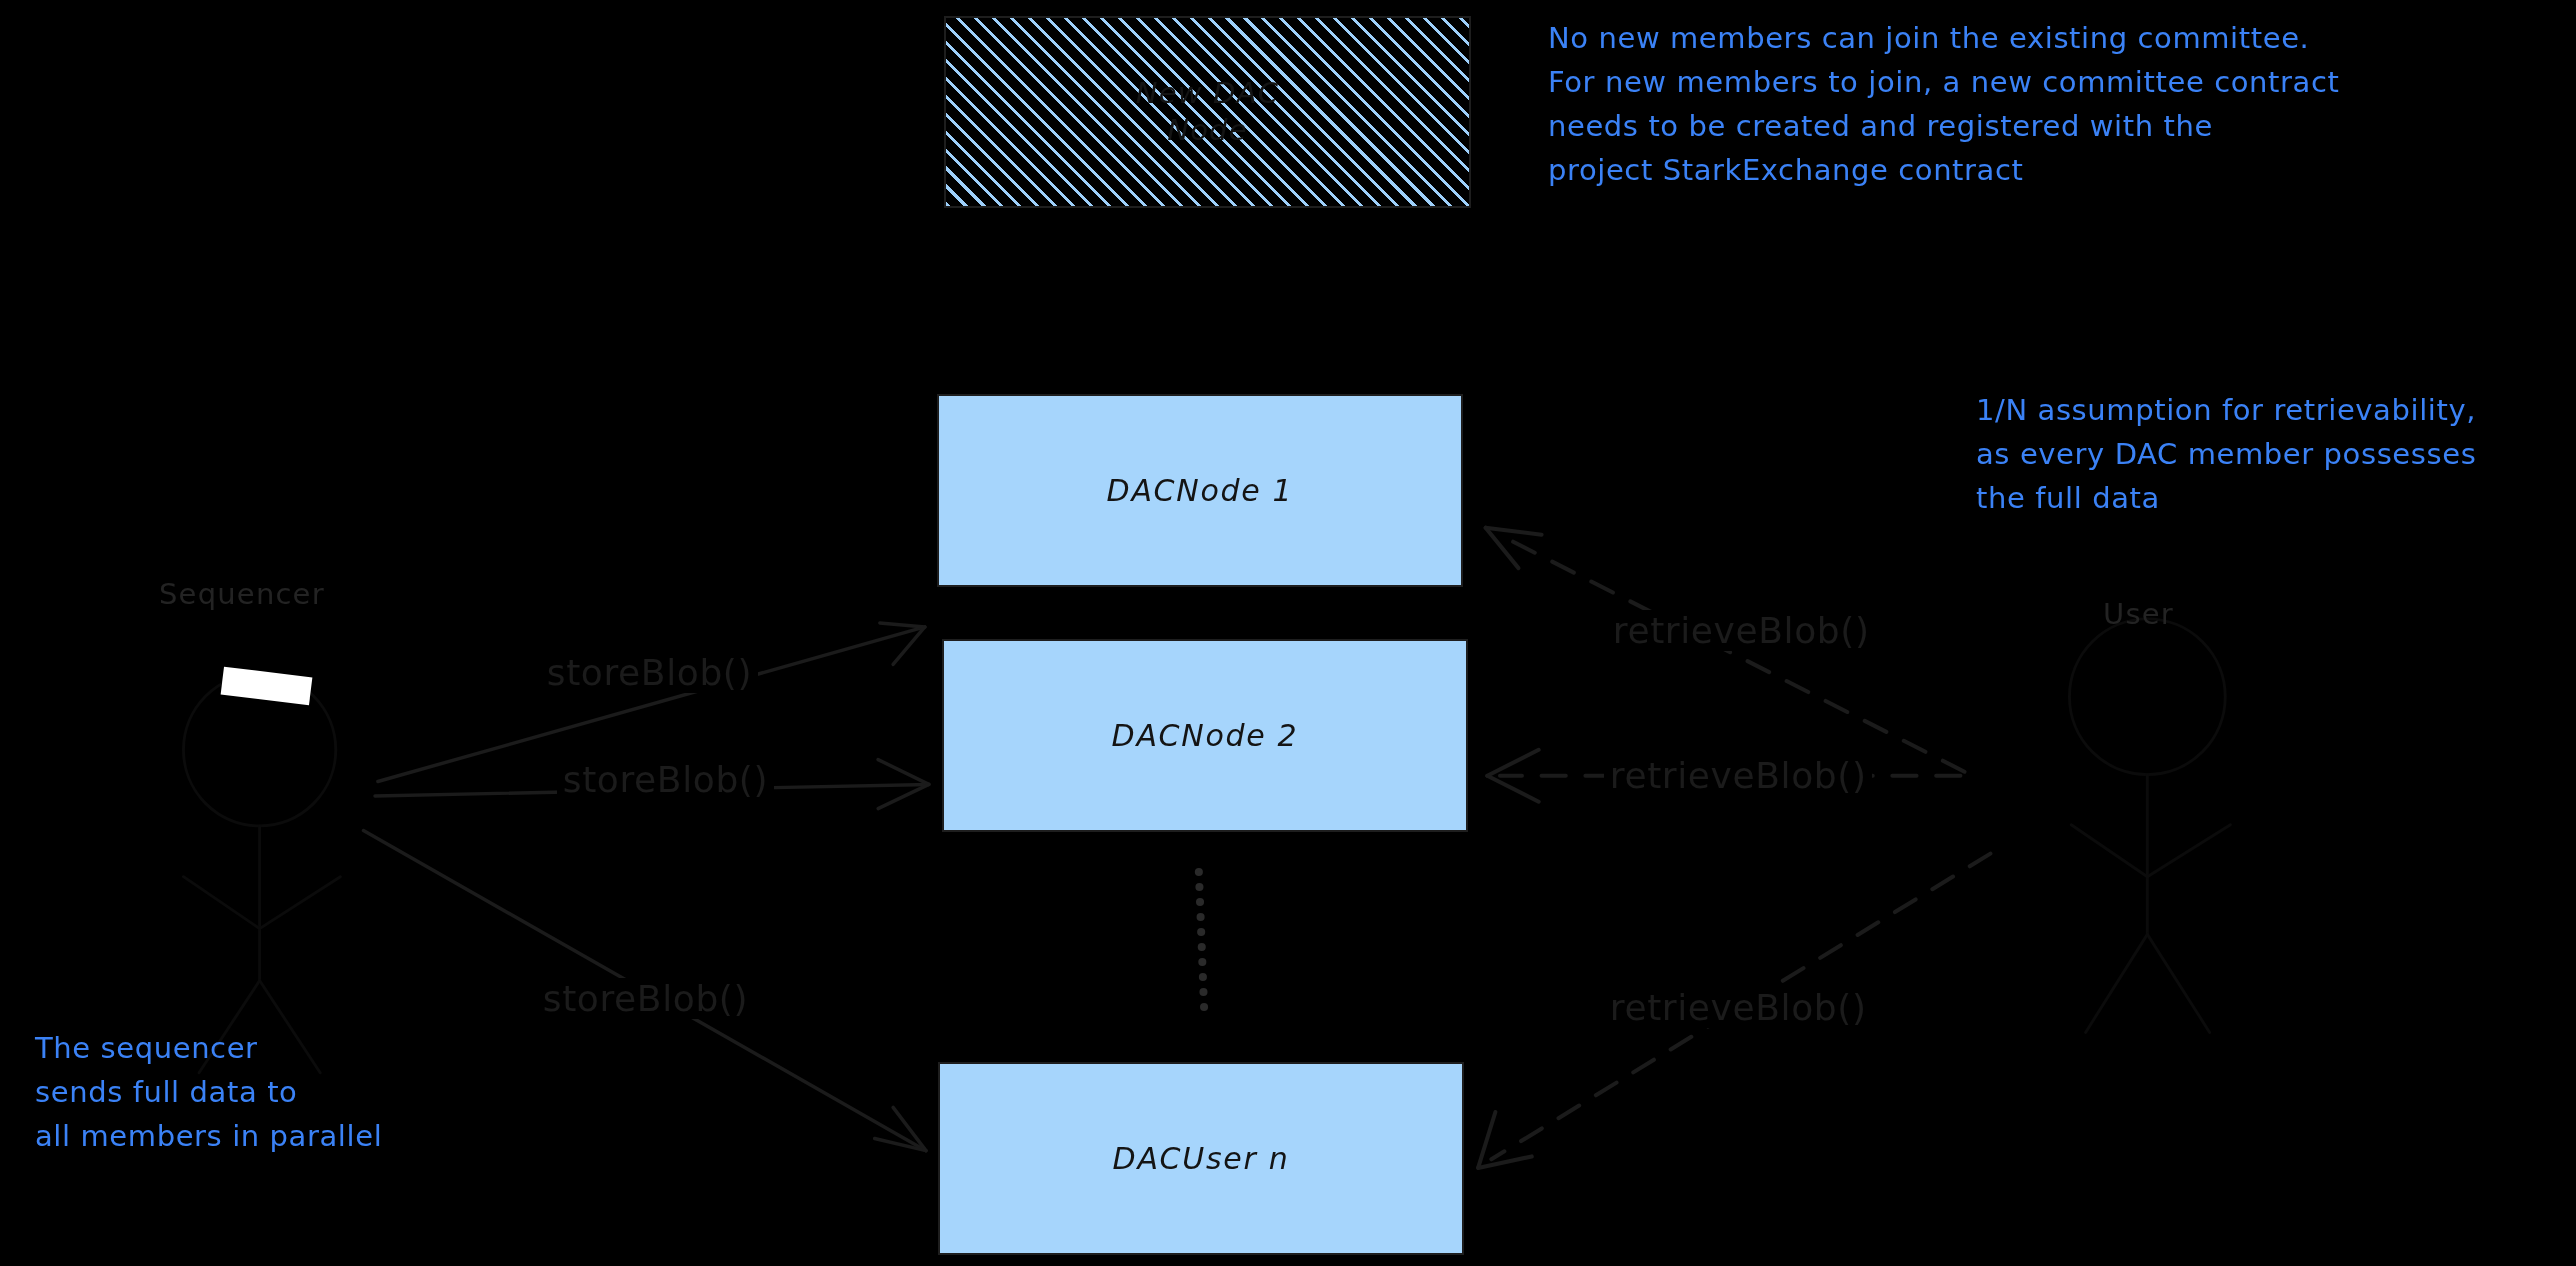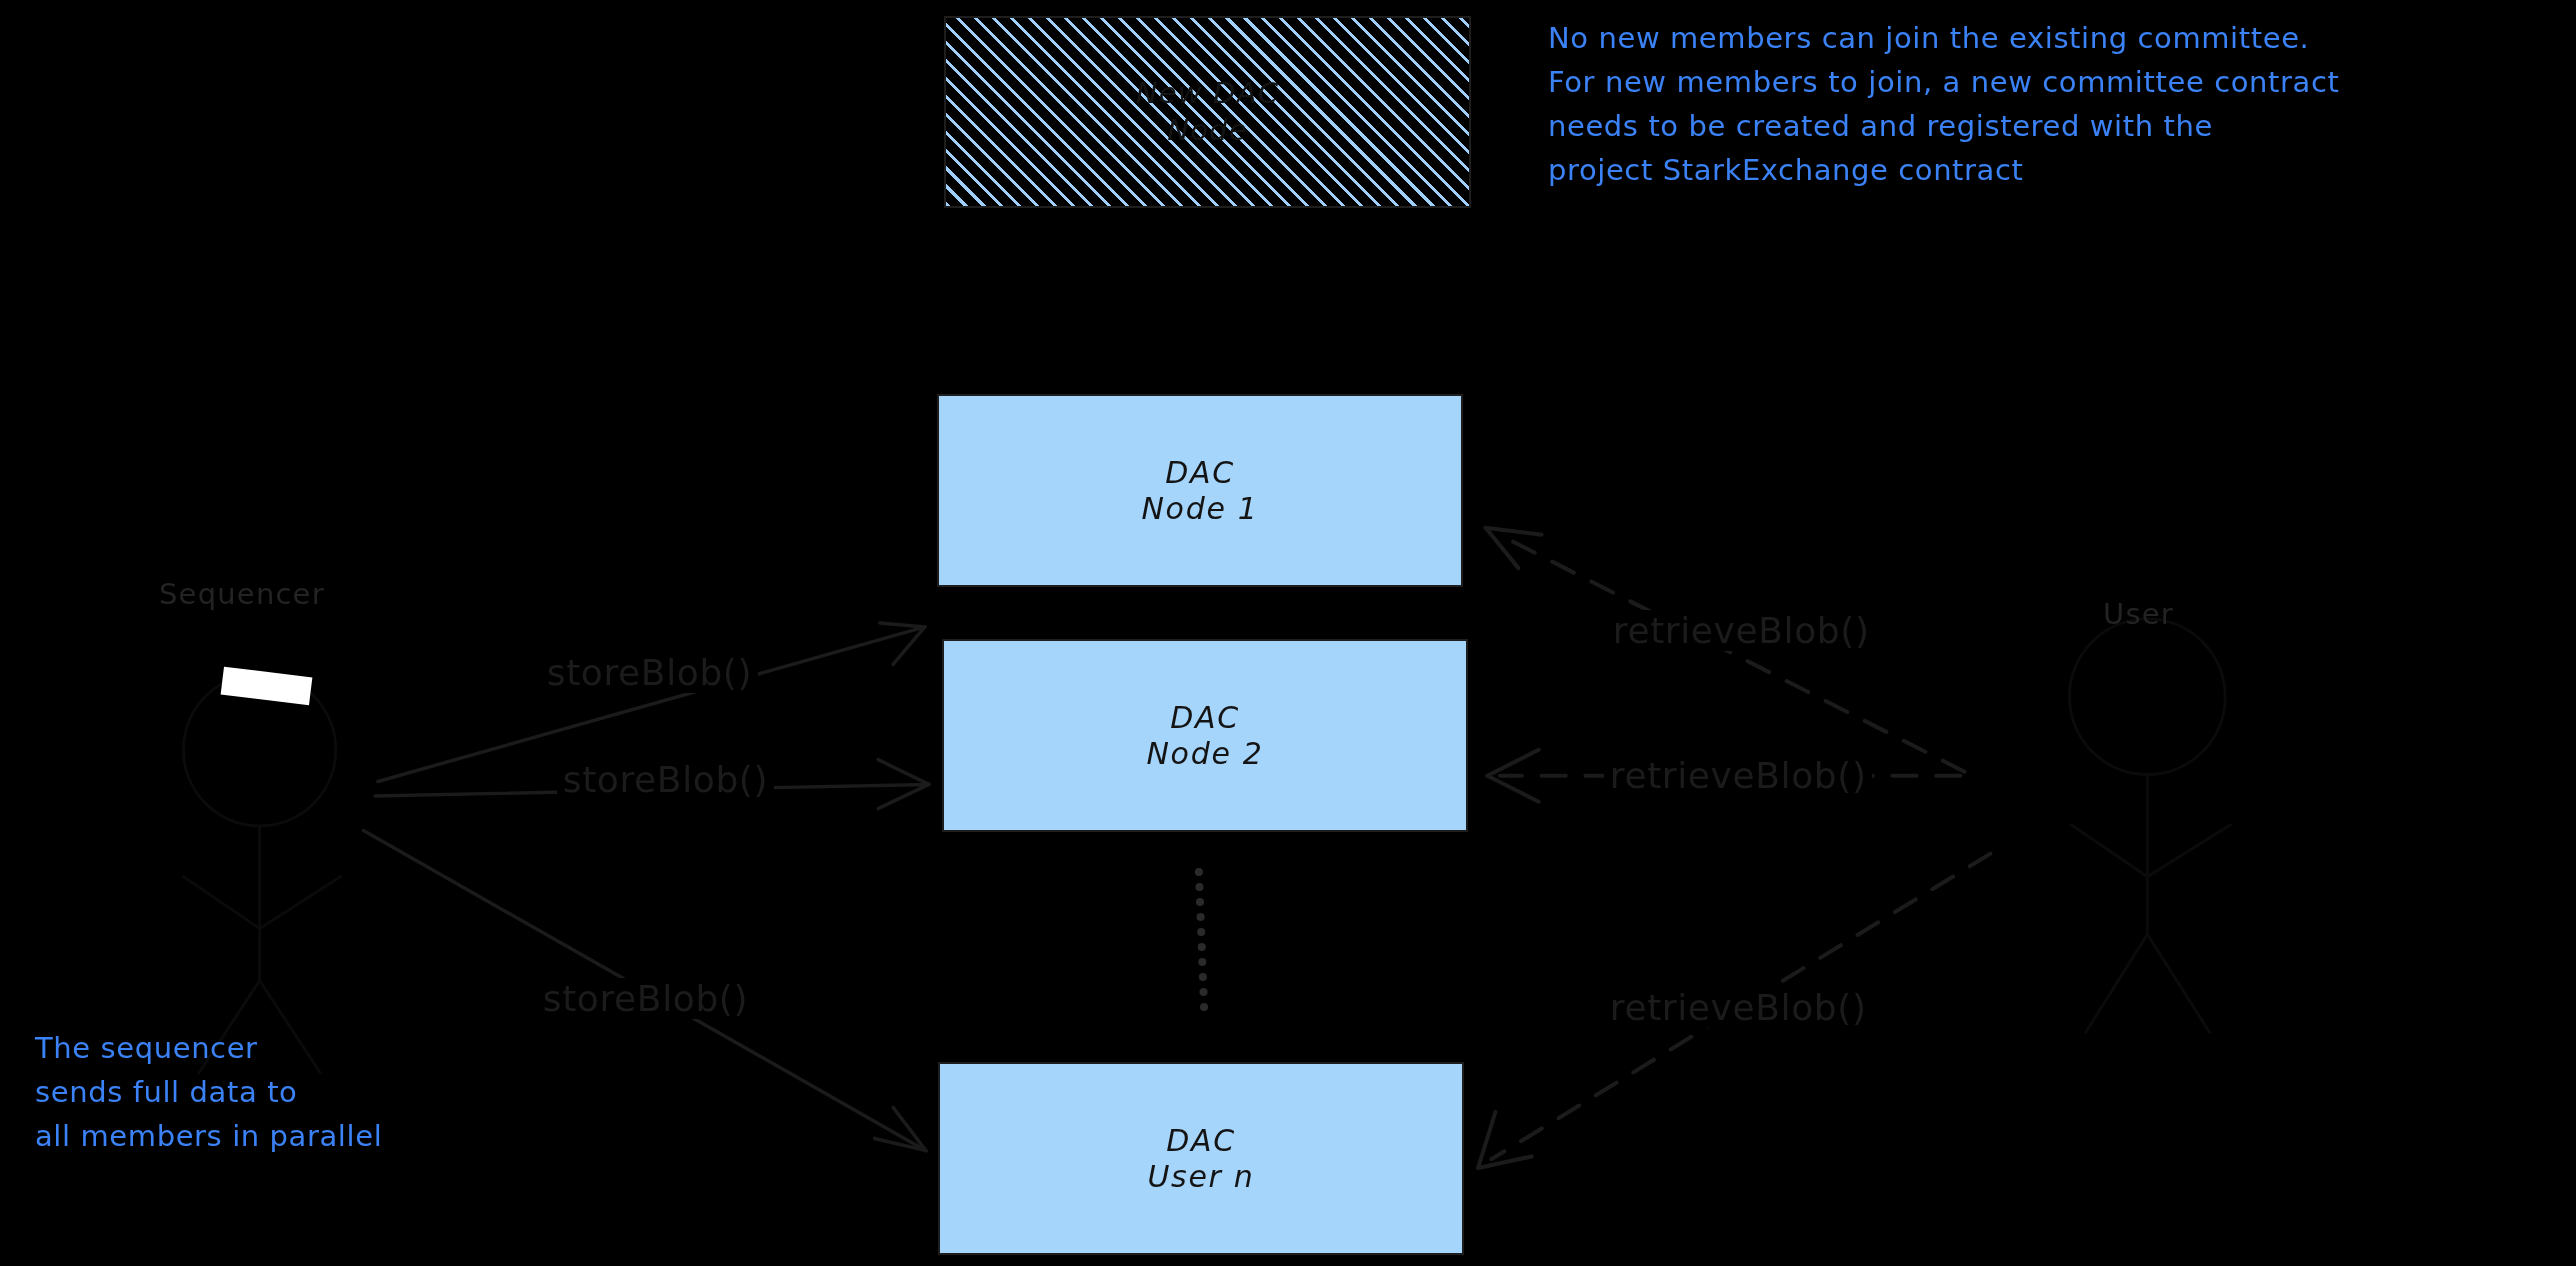--- a/index.html
+++ b/index.html
@@ -13,21 +13,20 @@
 
   svg.layer{position:absolute;left:0;top:0;width:2576px;height:1266px;overflow:visible;}
 
   
   .node-box{
     position:absolute;
     background:#a6d5fc;
     border:2.9px solid #1e1e1e;
     box-sizing:border-box;
     display:flex;
-    flex-direction:column;
     align-items:center;
     justify-content:center;
     color:#121212;
   }
   .node-line{
     font-family:"DejaVu Sans", sans-serif;
     font-size:30px;
     font-style:italic;
     letter-spacing:1.7px;
     line-height:1.18;
@@ -216,19 +215,22 @@
 
   <div class="edge-label" style="left:1604px; top:755px;">retrieveBlob()</div>
 
   <div class="edge-label" style="left:1604px; top:987px;">retrieveBlob()</div>
 
   <div class="annot" style="left:1548px; top:16px; width:935px;">No new members can join the existing committee.
 For new members to join, a new committee contract
 needs to be created and registered with the
 project StarkExchange contract</div>
 
+  <div class="annot" style="left:1976px; top:388px; width:588px;">1/N assumption for retrievability,
+as every DAC member possesses
+the full data</div>
 
   <div class="annot" style="left:35px; top:1026px; width:404px;">The sequencer
 sends full data to
 all members in parallel</div>
 
 </div>
 
 
 </body></html>

